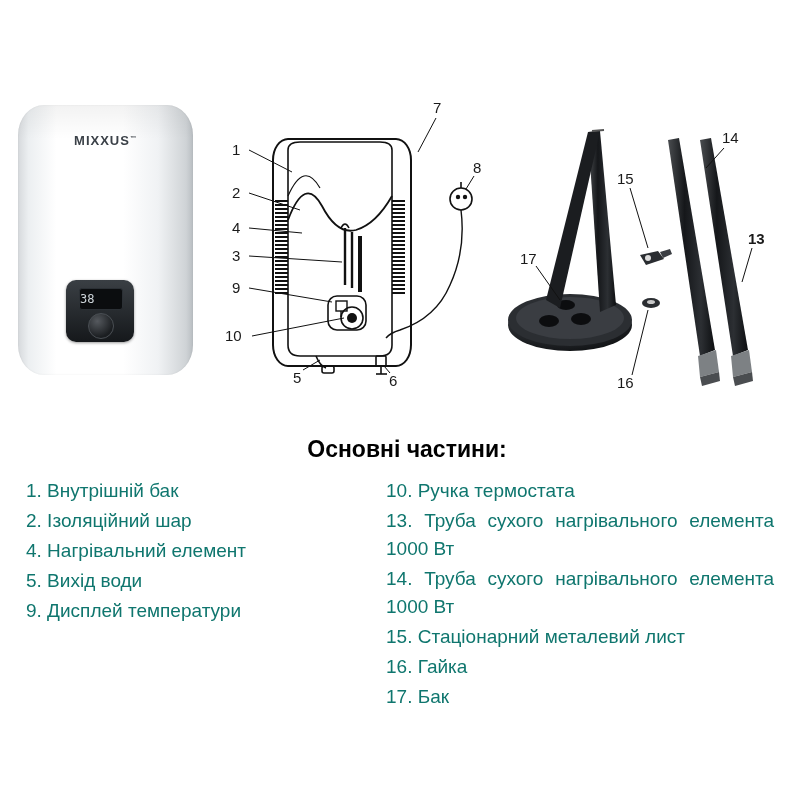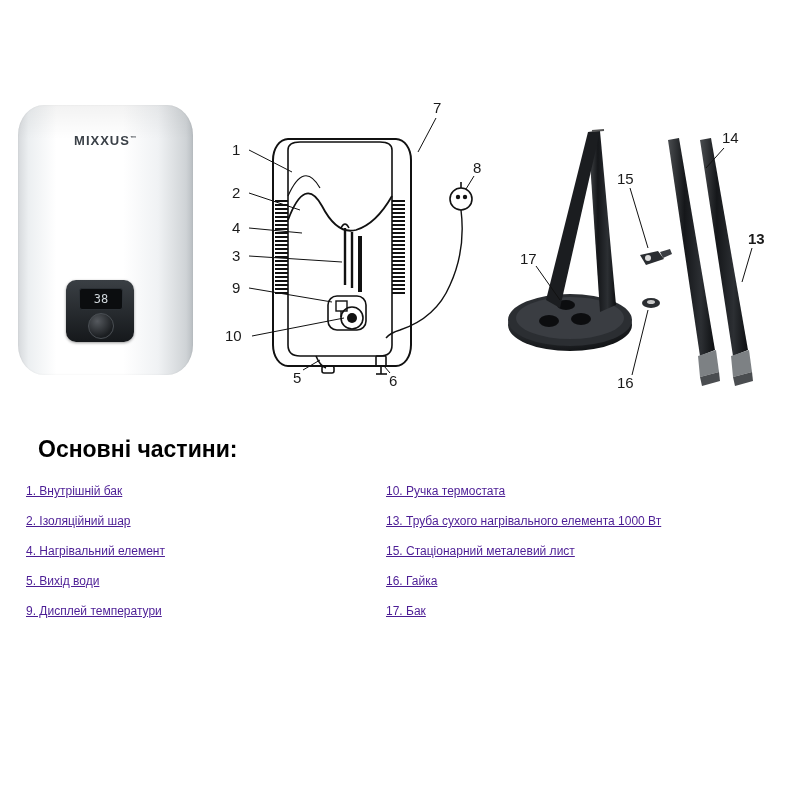--- a/index.html
+++ b/index.html
@@ -83,21 +83,21 @@
     position: absolute;
     left: 13px; top: 8px;
     width: 42px; height: 20px;
     border-radius: 3px;
     background: #0b0d0f;
     border: 1px solid #2b3035;
     color: #cfd6db;
     font-family: "DejaVu Sans Mono", monospace;
     font-size: 12px;
     line-height: 20px;
-    text-align: center;
+    text-align: left;
   }
   .display-knob {
     position: absolute;
     left: 22px; top: 33px;
     width: 24px; height: 24px;
     border-radius: 50%;
     background: radial-gradient(circle at 35% 30%, #55595e, #1b1e21 70%);
     border: 1px solid #4a4f54;
   }
   
@@ -131,34 +131,34 @@
     left: 26px;
     top: 436px;
     width: 750px;
   }
   .parts h2 {
     margin: 0 0 14px 12px;
     font-size: 23px;
     font-weight: bold;
     color: #000;
     font-family: "Liberation Sans", sans-serif;
+    text-align: center;
   }
   .cols {
     display: flex;
     gap: 0px;
   }
   .col-left { width: 360px; }
   .col-right { width: 388px; }
   .part-item {
-    font-size: 12px;
+    font-size: 19px;
     line-height: 28px;
-    color: #4c1d95;
+    color: #0f766e;
     margin-bottom: 2px;
     font-family: "Liberation Sans", sans-serif;
-    text-decoration: underline;
   }
   .col-right .part-item.just {
     text-align: justify;
     text-align-last: left;
   }
 </style>
 </head>
 <body>
 
 <div class="diagram-area">
@@ -309,18 +309,19 @@
     <div class="col-left">
       <div class="part-item">1. Внутрішній бак</div>
       <div class="part-item">2. Ізоляційний шар</div>
       <div class="part-item">4. Нагрівальний елемент</div>
       <div class="part-item">5. Вихід води</div>
       <div class="part-item">9. Дисплей температури</div>
     </div>
     <div class="col-right">
       <div class="part-item">10. Ручка термостата</div>
       <div class="part-item just">13. Труба сухого нагрівального елемента 1000 Вт</div>
+      <div class="part-item just">14. Труба сухого нагрівального елемента 1000 Вт</div>
       <div class="part-item">15. Стаціонарний металевий лист</div>
       <div class="part-item">16. Гайка</div>
       <div class="part-item">17. Бак</div>
     </div>
   </div>
 </div>
 
 </body></html>

